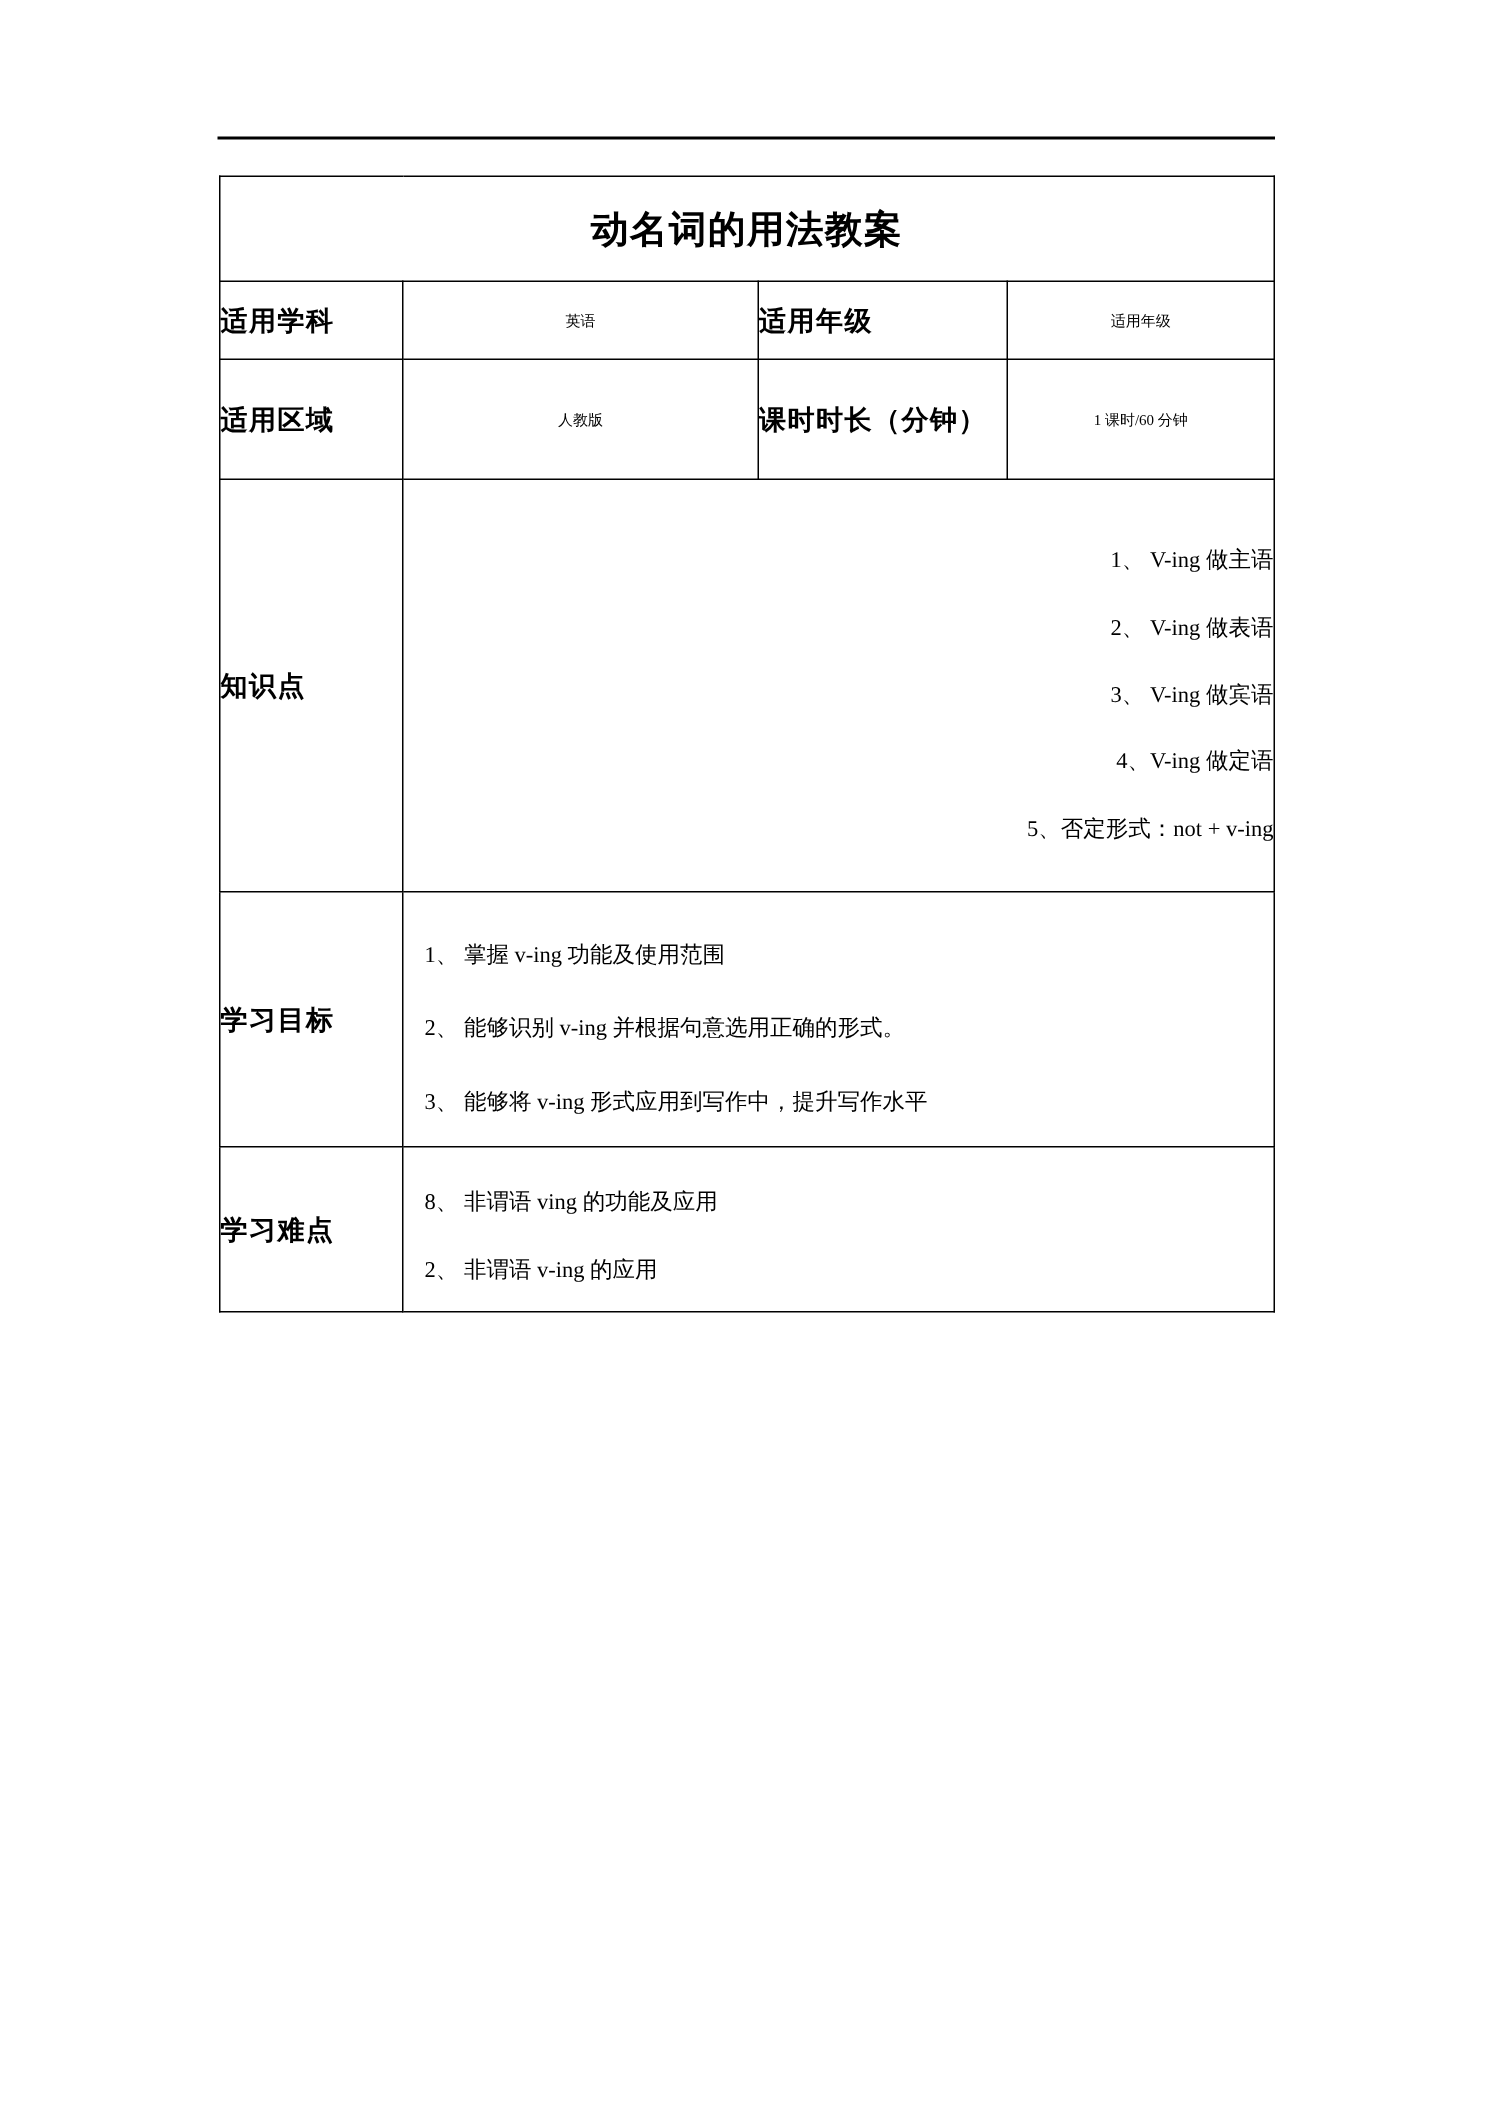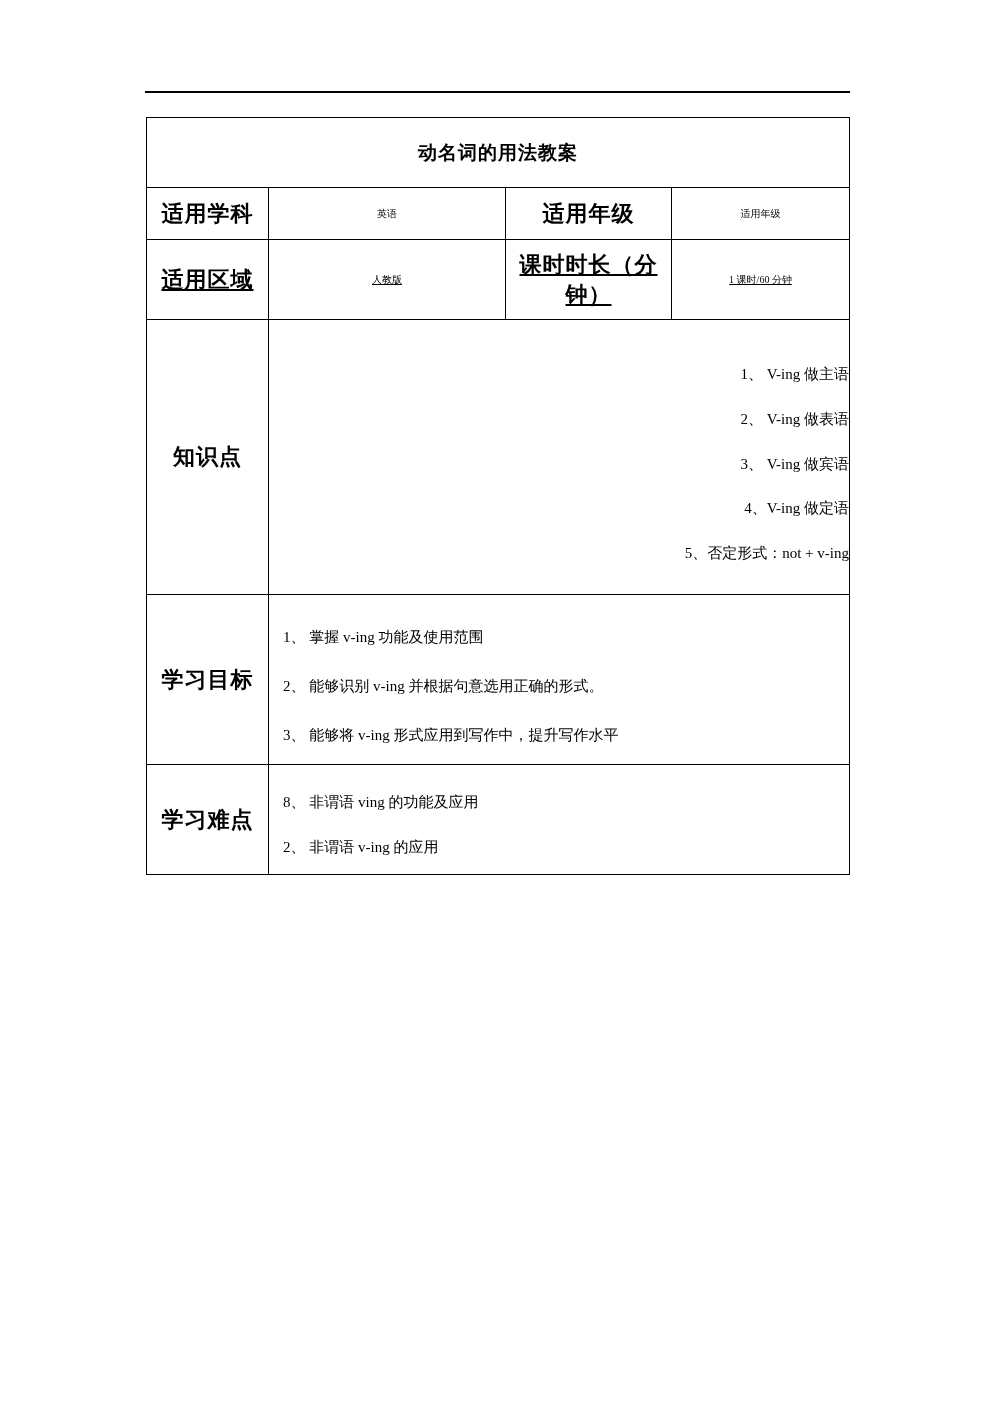--- a/index.html
+++ b/index.html
@@ -58,41 +58,41 @@
   .col-label2  { width: 166px; }
   .col-value2  { width: 178px; }
 
   
   .title-cell {
     height: 69px;
     text-align: center;
     vertical-align: middle;
   }
   .doc-title {
-    font-size: 19px;
+    font-size: 25px;
     font-weight: bold;
     letter-spacing: 1px;
     font-family: "Liberation Serif", "DejaVu Serif", serif;
   }
 
   
   .row-label {
-    text-align: center;
+    text-align: left;
     font-weight: bold;
-    font-size: 22px;
+    font-size: 18px;
     letter-spacing: 1px;
   }
   
   .value-center {
     text-align: center;
     font-size: 10px;
   }
 
   .r-subject  { height: 52px; }
-  .r-region   { height: 80px; text-decoration: underline; }
+  .r-region   { height: 80px; }
   .r-points   { height: 275px; }
   .r-goals    { height: 170px; }
   .r-key      { height: 165px; }
   .r-hard     { height: 110px; }
 
   
   .content-cell {
     vertical-align: top;
     padding: 0;
   }

